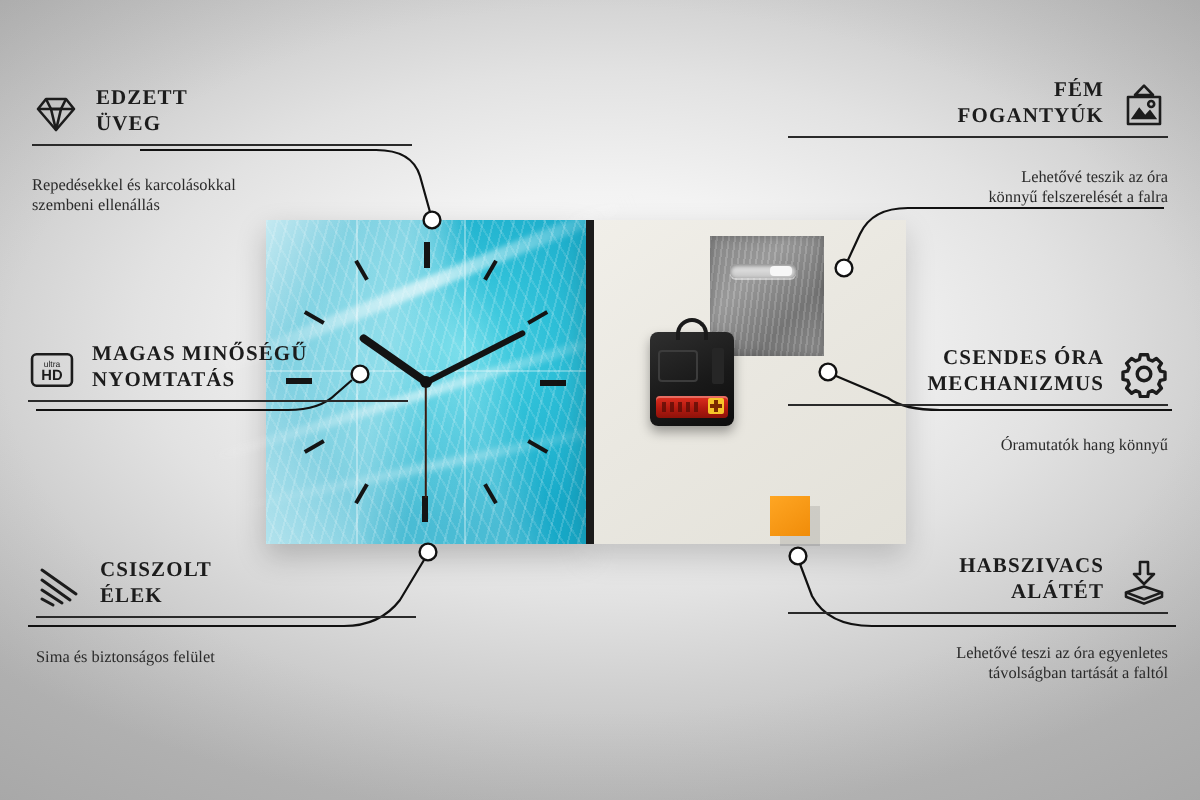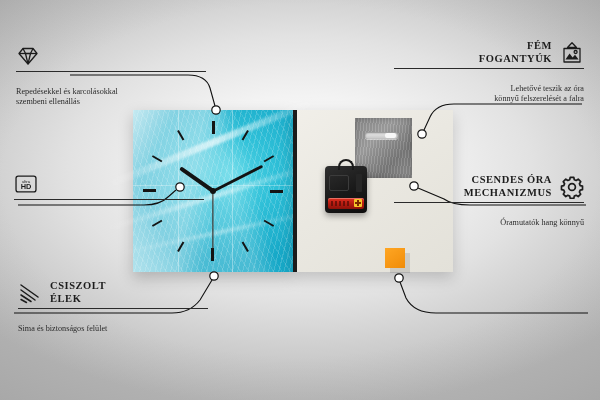--- a/index.html
+++ b/index.html
@@ -242,35 +242,39 @@
         <svg viewBox="0 0 24 24">
             <g fill="none" stroke="#1c1c1c" stroke-width="1.3" stroke-linejoin="round">
           <path d="M3 9.5 L7 4.5 H17 L21 9.5 L12 20 Z"></path>
           <path d="M3 9.5 H21"></path>
               <path d="M7 4.5 L9.5 9.5 L12 20"></path>
               <path d="M17 4.5 L14.5 9.5 L12 20"></path>
           <path d="M9.5 9.5 H14.5"></path>
             </g>
           </svg>
       </span>
+      <span class="ttl">EDZETT
+ÜVEG</span>
     </div>
     <div class="rule"></div>
     <div class="desc">Repedésekkel és karcolásokkal
 szembeni ellenállás</div>
   </div>
 
   <div class="feat left" id="f-print">
     <div class="row">
       <span class="ico">
         <svg viewBox="0 0 26 24">
           <rect x="2.2" y="3.5" width="21.6" height="17" rx="2.4" fill="none" stroke="#1c1c1c" stroke-width="1.4"></rect>
           <text x="13" y="10.6" font-family="Liberation Sans, sans-serif" font-size="4.6" text-anchor="middle" fill="#1c1c1c">ultra</text>
           <text x="13" y="17.6" font-family="Liberation Sans, sans-serif" font-size="8" font-weight="bold" text-anchor="middle" fill="#1c1c1c">HD</text>
         </svg>
       </span>
+      <span class="ttl">MAGAS MINŐSÉGŰ
+NYOMTATÁS</span>
     </div>
     <div class="rule"></div>
   </div>
 
   <div class="feat right" id="f-hook">
     <div class="row">
       <span class="ttl">FÉM
 FOGANTYÚK</span>
       <span class="ico">
         <svg viewBox="0 0 24 24">
@@ -317,14 +321,32 @@
           <path d="M10.2 2.4 h3.6 l.5 2.3 1.9 .8 2-1.3 2.5 2.5 -1.3 2 .8 1.9 2.3 .5 v3.6 l-2.3 .5 -.8 1.9 1.3 2 -2.5 2.5 -2-1.3 -1.9 .8 -.5 2.3 h-3.6 l-.5-2.3 -1.9-.8 -2 1.3 -2.5-2.5 1.3-2 -.8-1.9 -2.3-.5 v-3.6 l2.3-.5 .8-1.9 -1.3-2 2.5-2.5 2 1.3 1.9-.8 Z"></path>
           <circle cx="12" cy="12" r="3.4"></circle>
         </g>
           </svg>
       </span>
     </div>
     <div class="rule"></div>
     <div class="desc">Óramutatók hang könnyű</div>
   </div>
 
+  <div class="feat right" id="f-foam">
+    <div class="row">
+      <span class="ttl">HABSZIVACS
+ALÁTÉT</span>
+      <span class="ico">
+        <svg viewBox="0 0 24 24">
+            <g fill="none" stroke="#1c1c1c" stroke-width="1.3" stroke-linejoin="round">
+          <path d="M10 2 h4 v6 h3 l-5 5 -5 -5 h3 Z"></path>
+          <path d="M12 14.2 L3 17.2 L12 20.6 L21 17.2 Z"></path>
+          <path d="M3 17.2 v2.2 L12 22.8 L21 19.4 v-2.2"></path>
+        </g>
+          </svg>
+      </span>
+    </div>
+    <div class="rule"></div>
+    <div class="desc">Lehetővé teszi az óra egyenletes
+távolságban tartását a faltól</div>
+  </div>
 
 </div>
 
 </body></html>

